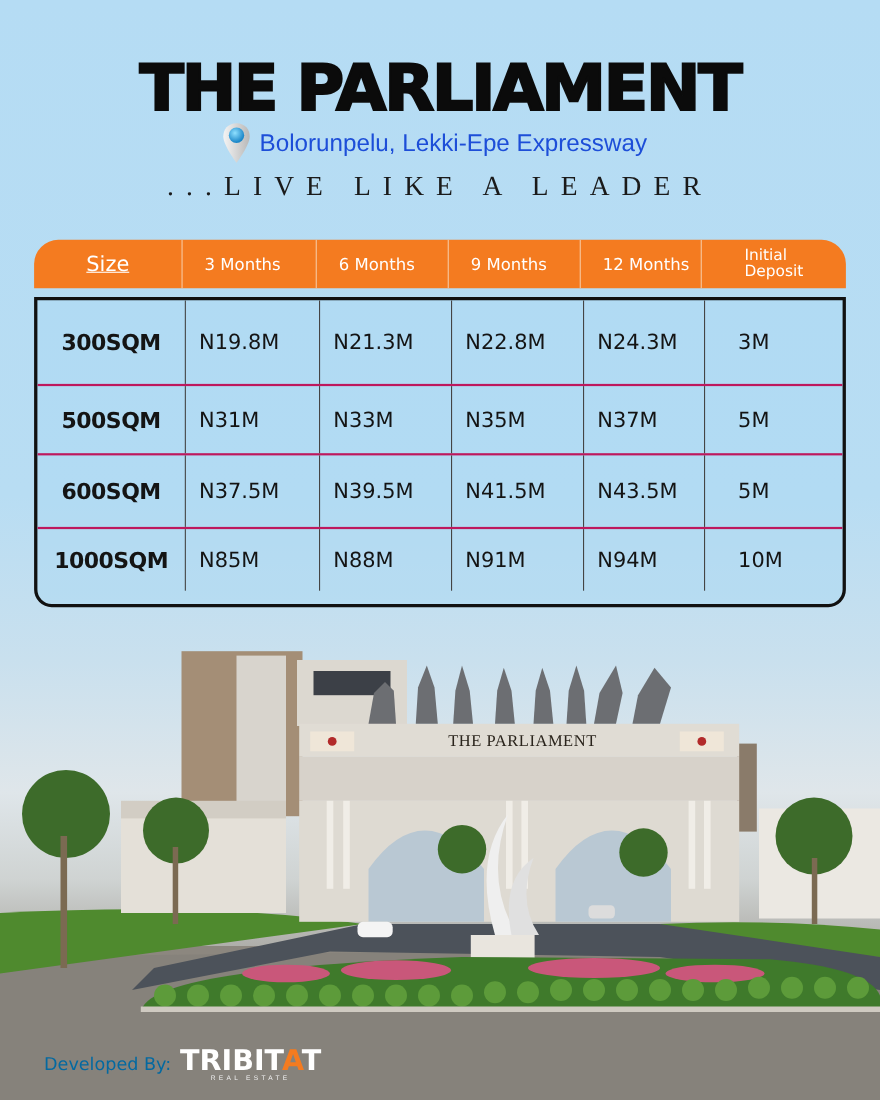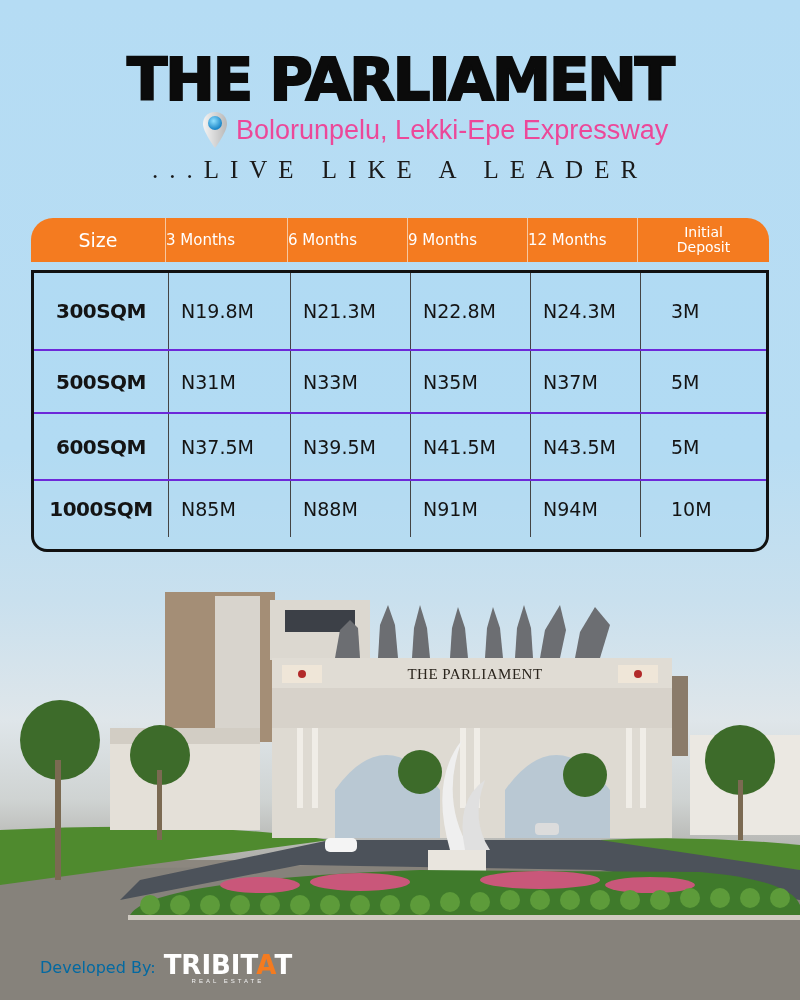--- a/index.html
+++ b/index.html
@@ -18,56 +18,56 @@
     -webkit-text-stroke: 2px #0b0b0b;
     transform: scaleX(1.02);
   }
   .location {
     position: absolute; left: 200px; top: 110px; height: 40px;
     display: flex; align-items: center; gap: 6px;
   }
   .pin { width: 30px; height: 40px; position: relative; }
   .pin svg { width: 30px; height: 40px; }
   .location-text {
-    font-family: "Liberation Sans", sans-serif; font-size: 27px; color: #ec4899;
+    font-family: "Liberation Sans", sans-serif; font-size: 22px; color: #1d4ed8;
   }
   .tagline {
     position: absolute; left: 0; right: 0; top: 156px;
     text-align: center;
     font-family: "Liberation Serif", serif; font-size: 25px; letter-spacing: 11px;
     color: #1a1a1a;
   }
   
   .thead {
     position: absolute; left: 31px; top: 218px; width: 738px; height: 44px;
     background: #f47b20;
     border-radius: 22px 22px 0 0;
     display: grid;
     grid-template-columns: 134px 122px 120px 120px 110px 132px;
   }
   .thead .th {
     display: flex; align-items: center; justify-content: flex-start;
-    padding-left: 0;
+    padding-left: 20px;
     color: #fff; font-size: 15px; font-family: "DejaVu Sans", sans-serif;
     border-left: 1px solid #f7c7a0;
   }
-  .thead .th:first-child { border-left: none; justify-content: center; padding-left: 0; font-size: 19px; }
-  .thead .th.dep { justify-content: center; padding-left: 0; text-align: center; line-height: 15px; font-size: 14px; }
+  .thead .th:first-child { border-left: none; justify-content: center; padding-left: 0; font-size: 19px; text-decoration: underline; }
+  .thead .th.dep { justify-content: center; padding-left: 0; text-align: left; line-height: 15px; font-size: 14px; }
   
   .tbody {
     position: absolute; left: 31px; top: 270px; width: 738px; height: 282px;
     border: 3px solid #111;
     border-radius: 0 0 16px 16px;
     background: rgba(173, 216, 242, 0.55);
     overflow: hidden;
   }
   .row {
     display: grid;
     grid-template-columns: 134px 122px 120px 120px 110px 1fr;
-    border-top: 2px solid #6d28d9;
+    border-top: 2px solid #be185d;
   }
   .row:first-child { border-top: none; }
   .row .td {
     display: flex; align-items: center;
     padding-left: 12px;
     font-family: "DejaVu Sans", sans-serif; font-size: 19px; color: #141414;
     border-left: 1px solid #444;
   }
   .row .td:first-child {
     border-left: none; justify-content: center; padding-left: 0;

